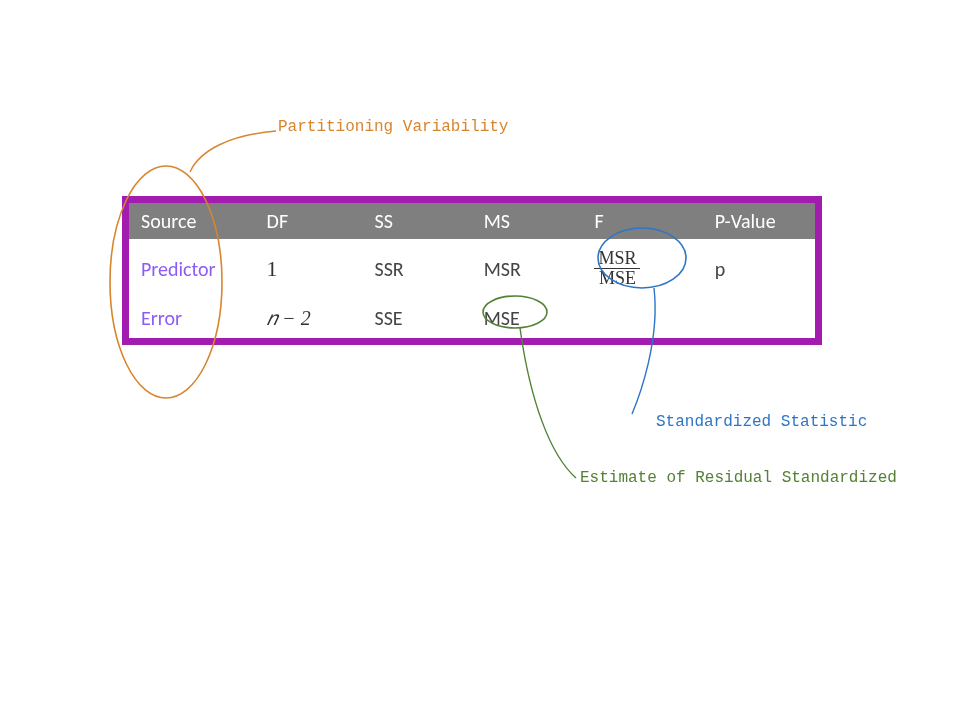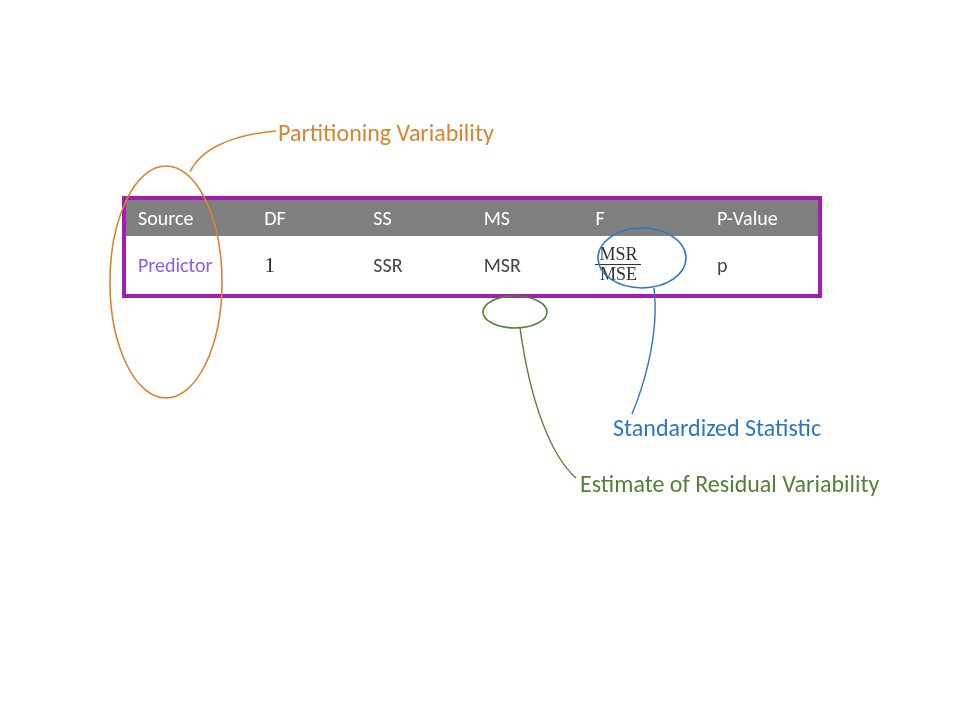--- a/index.html
+++ b/index.html
@@ -12,34 +12,35 @@
     color: #444;
     position: relative;
   }
   .stage {
     position: absolute;
     left: 0; top: 0;
     width: 960px; height: 720px;
   }
   .annot {
     position: absolute;
-    font-size: 24px;
+    font-size: 16px;
     white-space: nowrap;
+    font-family: Liberation Mono, monospace;
   }
   .annot.orange { color: #d8852e; }
   .annot.blue   { color: #2e75c6; }
   .annot.green  { color: #538234; }
 
   
   .tbl {
     position: absolute;
     left: 122px;
     top: 196px;
     width: 700px;
-    border: 4px solid #a21caf;
+    border: 7px solid #a21caf;
     border-collapse: collapse;
     font-size: 20px;
   }
   .tbl th, .tbl td {
     padding: 6px 10px 6px 12px;
     text-align: left;
     font-weight: 400;
   }
   .tbl thead th {
     background: #7f7f7f;
@@ -75,23 +76,23 @@
     pointer-events: none;
   }
 </style>
 </head>
 <body>
 
 <div class="stage">
 
   <div class="annot orange" style="left:278px; top:118px;">Partitioning Variability</div>
 
-  <div class="annot blue" style="left:613px; top:413px;">Standardized Statistic</div>
+  <div class="annot blue" style="left:656px; top:413px;">Standardized Statistic</div>
 
-  <div class="annot green" style="left:580px; top:469px;">Estimate of Residual Variability</div>
+  <div class="annot green" style="left:580px; top:469px;">Estimate of Residual Standardized</div>
 
   <table class="tbl">
     <thead>
       <tr>
         <th>Source</th>
         <th>DF</th>
         <th>SS</th>
         <th>MS</th>
         <th>F</th>
         <th>P-Value</th>
@@ -104,20 +105,28 @@
         <td class="ss">SSR</td>
         <td class="ms">MSR</td>
         <td class="f">
           <span class="frac">
             <span class="num">MSR</span>
             <span class="den">MSE</span>
           </span>
         </td>
         <td class="p">p</td>
       </tr>
+      <tr>
+        <td class="src">Error</td>
+        <td class="df">𝑛  −  2</td>
+        <td class="ss">SSE</td>
+        <td class="ms">MSE</td>
+        <td class="f"></td>
+        <td class="p"></td>
+      </tr>
     </tbody>
   </table>
 
   <svg class="overlay" viewBox="0 0 960 720">
 
     <ellipse cx="166" cy="282" rx="56" ry="116" fill="none" stroke="#d8852e" stroke-width="1.6"></ellipse>
 
     <path d="M 276 131 C 230 135, 200 150, 190 172" fill="none" stroke="#d8852e" stroke-width="1.4"></path>
 
     <ellipse cx="642" cy="258" rx="44" ry="30" fill="none" stroke="#2e75c6" stroke-width="1.6"></ellipse>

